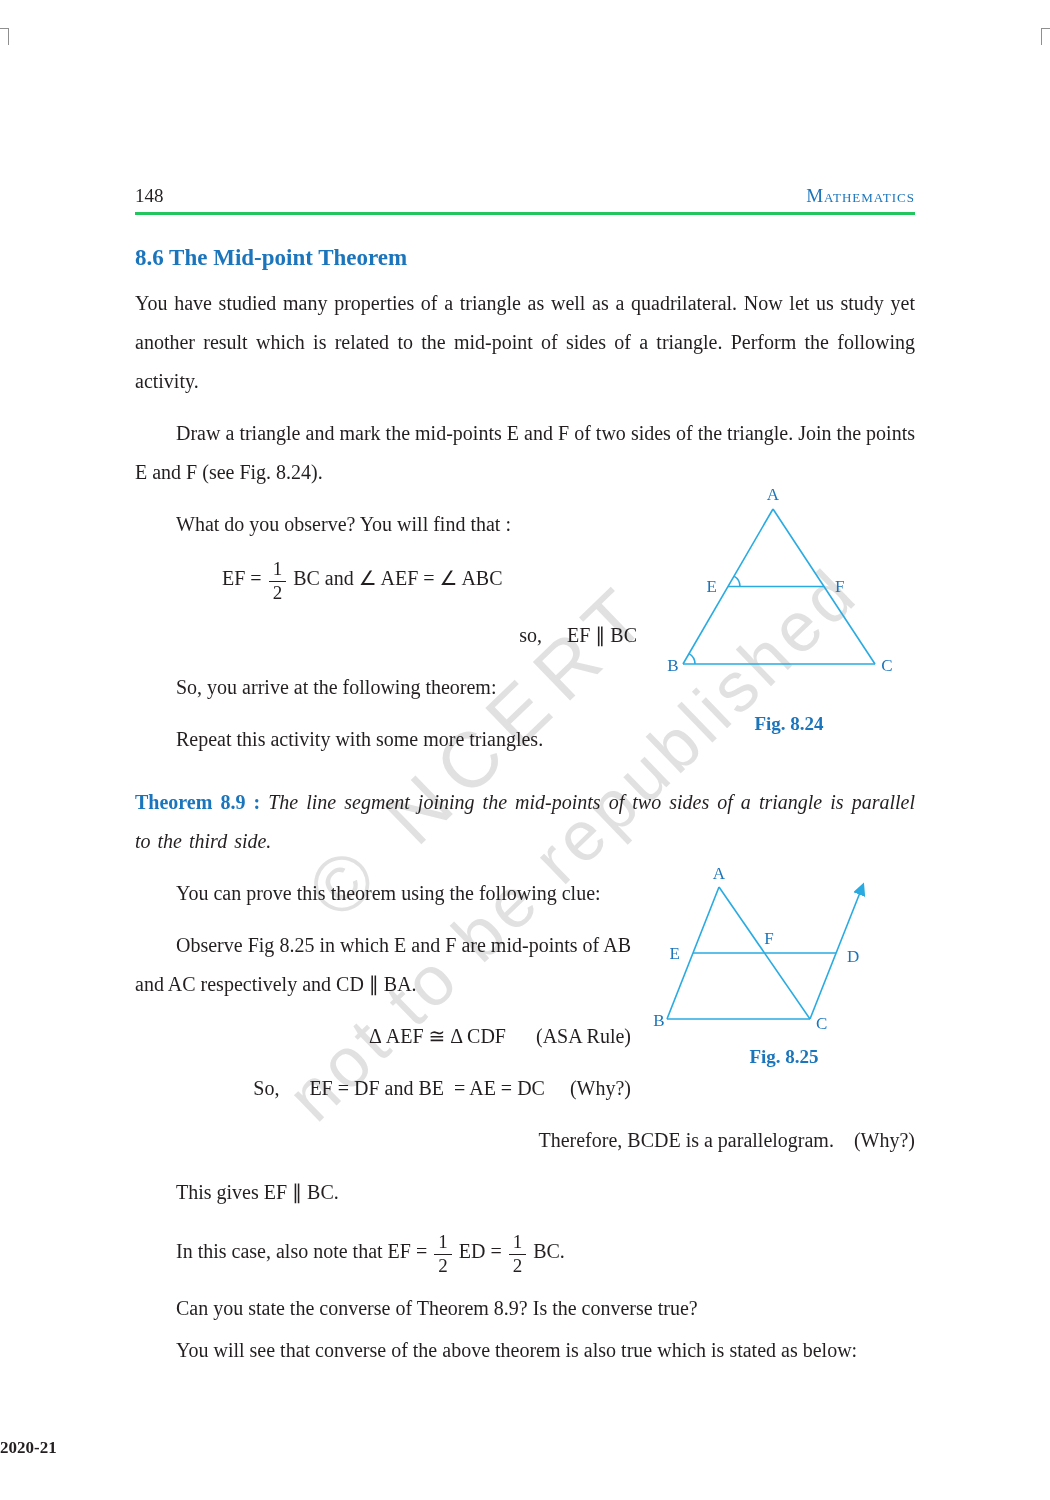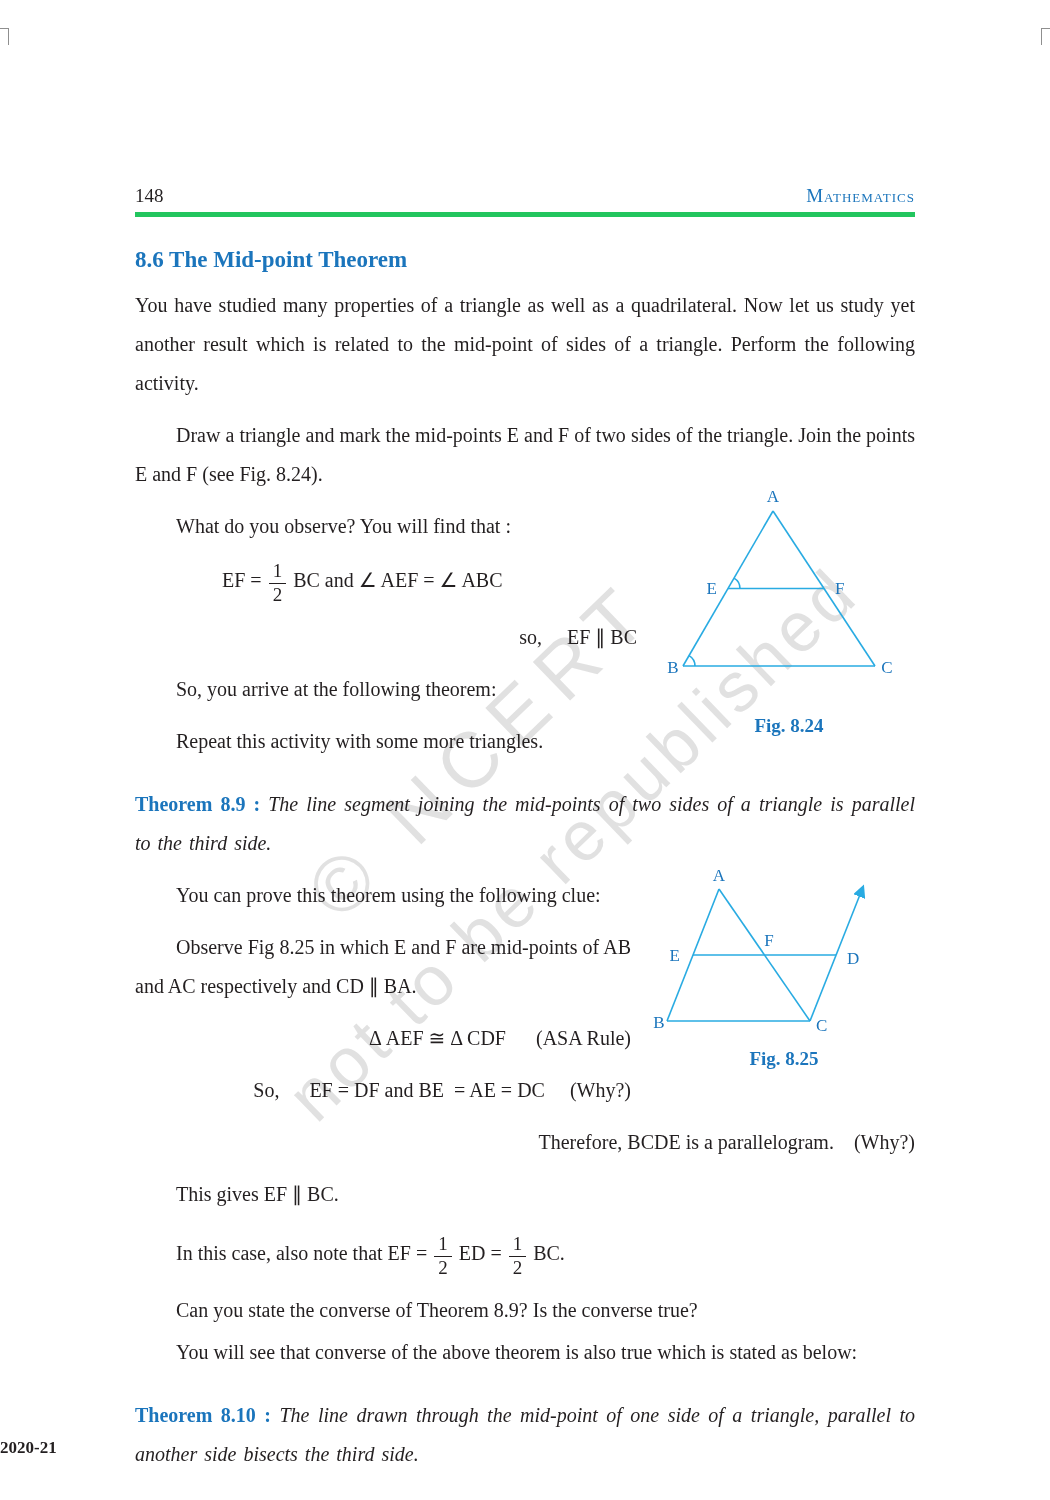--- a/index.html
+++ b/index.html
@@ -25,21 +25,21 @@
     font-family:"Liberation Sans", sans-serif;
     pointer-events:none; user-select:none; white-space:nowrap;
   }
   .wm1 { font-size:78px; letter-spacing:14px; margin-bottom:46px; }
   .wm2 { font-size:70px; letter-spacing:5px; }
 
   .content { position:absolute; left:135px; top:185px; width:780px; z-index:2; }
 
   .running-head {
     display:flex; justify-content:space-between; align-items:baseline;
-    border-bottom:5px solid #22c55e; padding-bottom:5px;
+    border-bottom:3px solid #22c55e; padding-bottom:5px;
   }
   .page-num { font-size:19px; }
   .running-title {
     font-variant:small-caps; font-size:19px; letter-spacing:1px; color:#1b75bc;
   }
 
   .section-heading {
     margin-top:30px; color:#1b75bc; font-size:23px; font-weight:bold;
   }
 
@@ -174,22 +174,18 @@
     <p class="para indent">This gives EF ∥ BC.</p>
 
     <div class="equation note-line">
       <span>In this case, also note that EF = </span><span class="frac"><span class="num">1</span><span class="den">2</span></span><span>  ED = </span><span class="frac"><span class="num">1</span><span class="den">2</span></span><span> BC.</span>
     </div>
 
     <p class="para indent">Can you state the converse of Theorem 8.9? Is the converse true?</p>
 
     <p class="para indent tight">You will see that converse of the above theorem is also true which is stated as below:</p>
 
-    <p class="para theorem">
-      <span class="theorem-label">Theorem 8.10 :</span>
-      <span class="theorem-text">The line drawn through the mid-point of one side of a triangle, parallel to another side bisects the third side.</span>
-    </p>
 
   </div>
 
   <div class="footer">2020-21</div>
 
 </div>
 
 </body></html>

